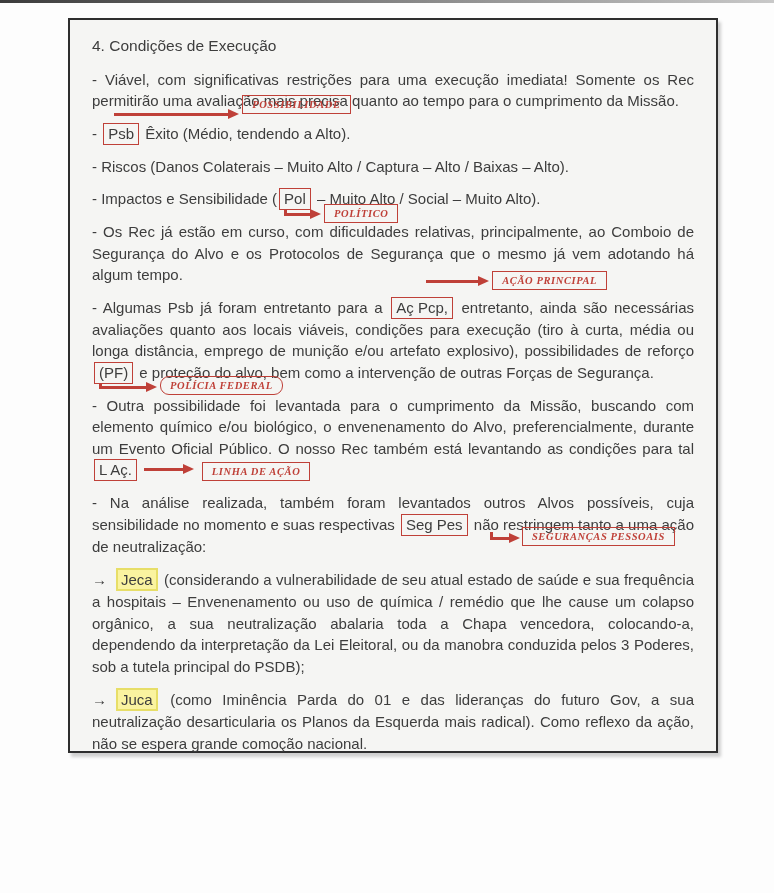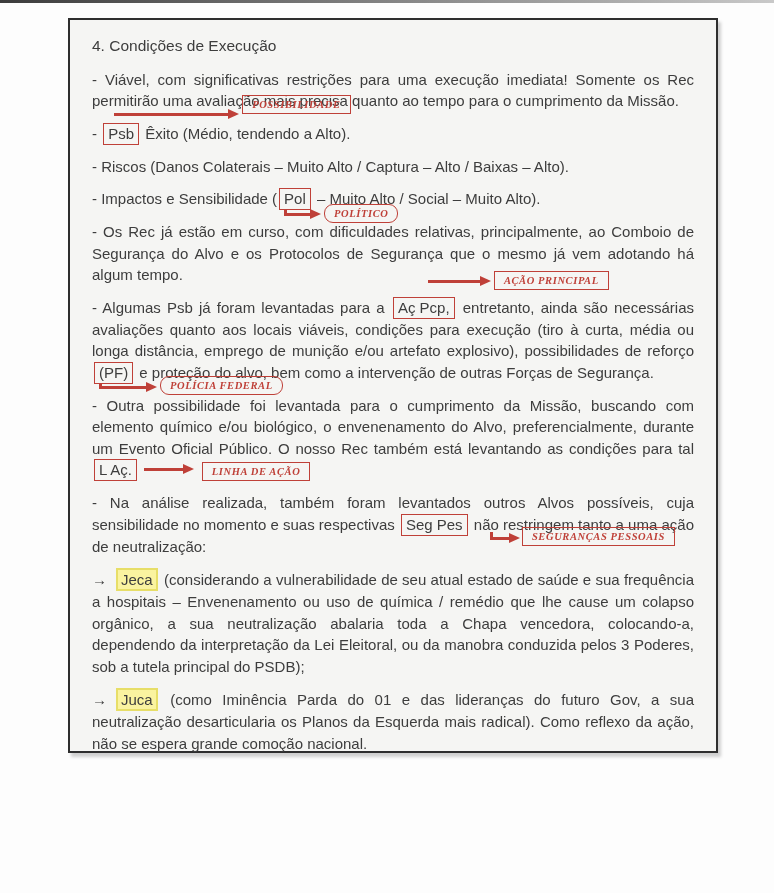--- a/index.html
+++ b/index.html
@@ -37,21 +37,21 @@
   .head{position:absolute;width:0;height:0;border-top:5px solid transparent;
     border-bottom:5px solid transparent;border-left:11px solid var(--red);z-index:5;}
   
   .a-psb-shaft{left:10px;top:-11px;width:116px;height:3px;}
   .a-psb-head{left:124px;top:-15px;}
   .a-psb-label{left:138px;top:-29px;}
   
   .a-pol-vert{left:4px;top:100%;width:3px;height:6px;}
   .a-pol-shaft{left:4px;top:calc(100% + 4px);width:28px;height:3px;}
   .a-pol-head{left:30px;top:calc(100% + 0px);}
-  .a-pol-label{left:44px;top:calc(100% - 5px);border-radius:9px;}
+  .a-pol-label{left:44px;top:calc(100% - 5px);}
   
   .a-acp-shaft{left:34px;top:-18px;width:56px;height:3px;}
   .a-acp-head{left:86px;top:-22px;}
   .a-acp-label{left:100px;top:-27px;}
   
   .a-pf-vert{left:4px;top:100%;width:3px;height:5px;}
   .a-pf-shaft{left:4px;top:calc(100% + 3px);width:50px;height:3px;}
   .a-pf-head{left:51px;top:calc(100% - 1px);}
   .a-pf-label{left:65px;top:calc(100% - 7px);border-radius:9px;}
   
@@ -103,21 +103,21 @@
       <span class="callout a-pol-label">POLÍTICO</span>
     </span>
     <span>– Muito Alto / Social – Muito Alto).</span>
   </p>
 
   <p>
     <span>- Os Rec já estão em curso, com dificuldades relativas, principalmente, ao Comboio de Segurança do Alvo e os Protocolos de Segurança que o mesmo já vem adotando há algum tempo.</span>
   </p>
 
   <p>
-    <span>- Algumas Psb já foram levantadas para a</span>
+    <span>- Algumas Psb já foram entretanto para a</span>
     <span class="redbox">
       <span>Aç Pcp,</span>
       <i class="seg a-acp-shaft"></i>
       <i class="head a-acp-head"></i>
       <span class="callout a-acp-label">AÇÃO PRINCIPAL</span>
     </span>
     <span>entretanto, ainda são necessárias avaliações quanto aos locais viáveis, condições para execução (tiro à curta, média ou longa distância, emprego de munição e/ou artefato explosivo), possibilidades de reforço</span>
     <span class="redbox">
       <span>(PF)</span>
       <i class="seg a-pf-vert"></i>

